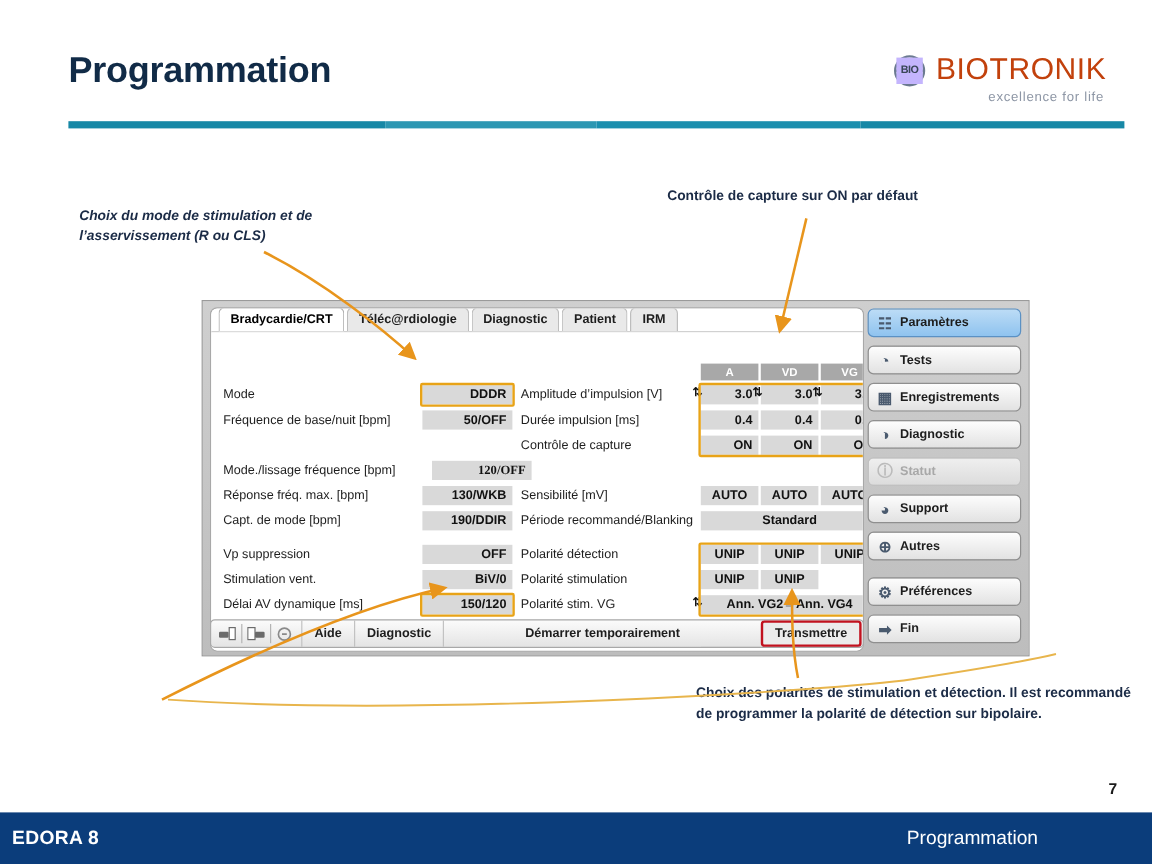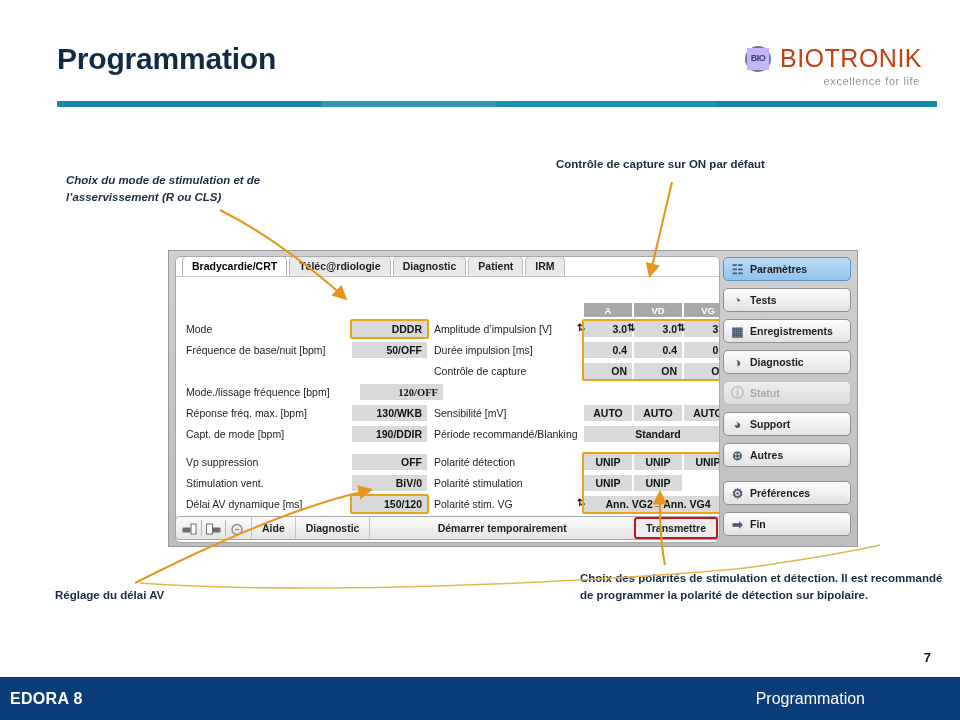--- a/index.html
+++ b/index.html
@@ -163,21 +163,20 @@
 
   <div class="rule">
     <div class="seg s1"></div>
     <div class="seg s2"></div>
     <div class="seg s3"></div>
     <div class="seg s4"></div>
   </div>
 
   <div class="anno anno-mode">Choix du mode de stimulation et de l’asservissement (R ou CLS)</div>
   <div class="anno anno-capt">Contrôle de capture sur ON par défaut</div>
-  <div class="anno anno-av">Réglage du délai AV</div>
   <div class="anno anno-pol">Choix des polarités de stimulation et détection. Il est recommandé de programmer la polarité de détection sur bipolaire.</div>
 
   <div class="device">
 
     <div class="device-inner">
 
       <div class="tabbar" id="tabbar">
           <div class="tab active">Bradycardie/CRT</div>
           <div class="tab">Téléc@rdiologie</div>
           <div class="tab">Diagnostic</div>

